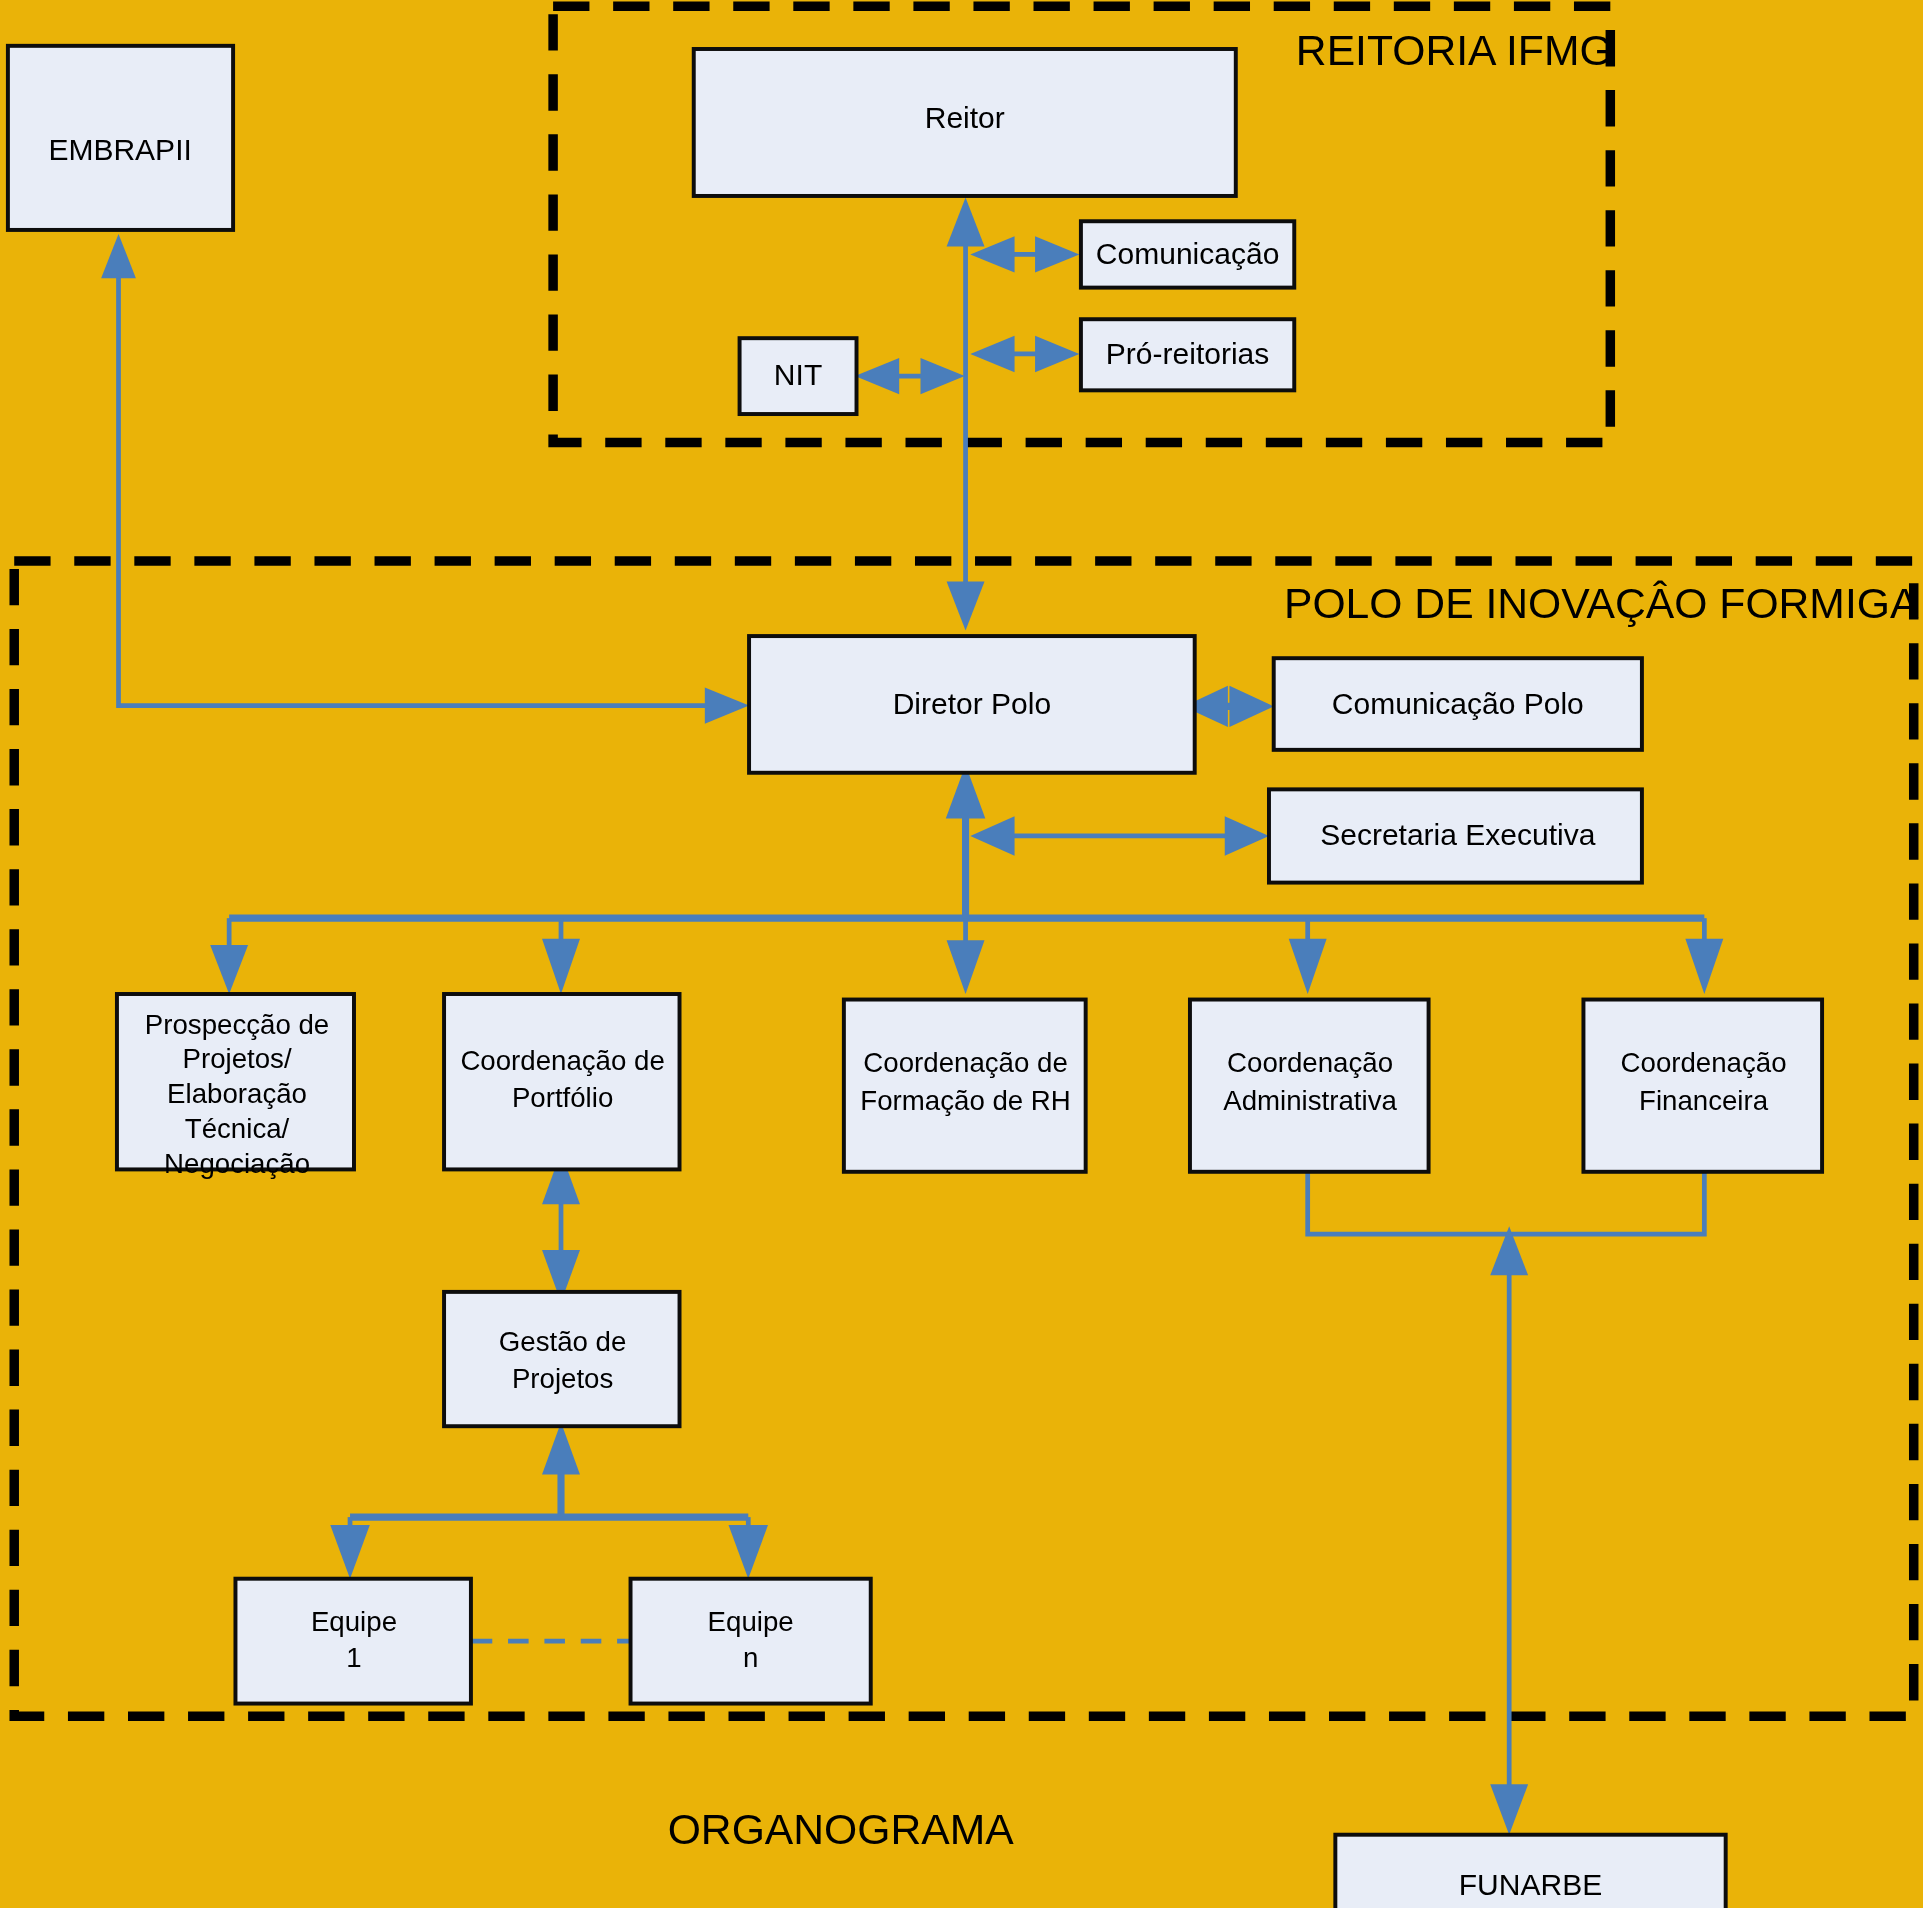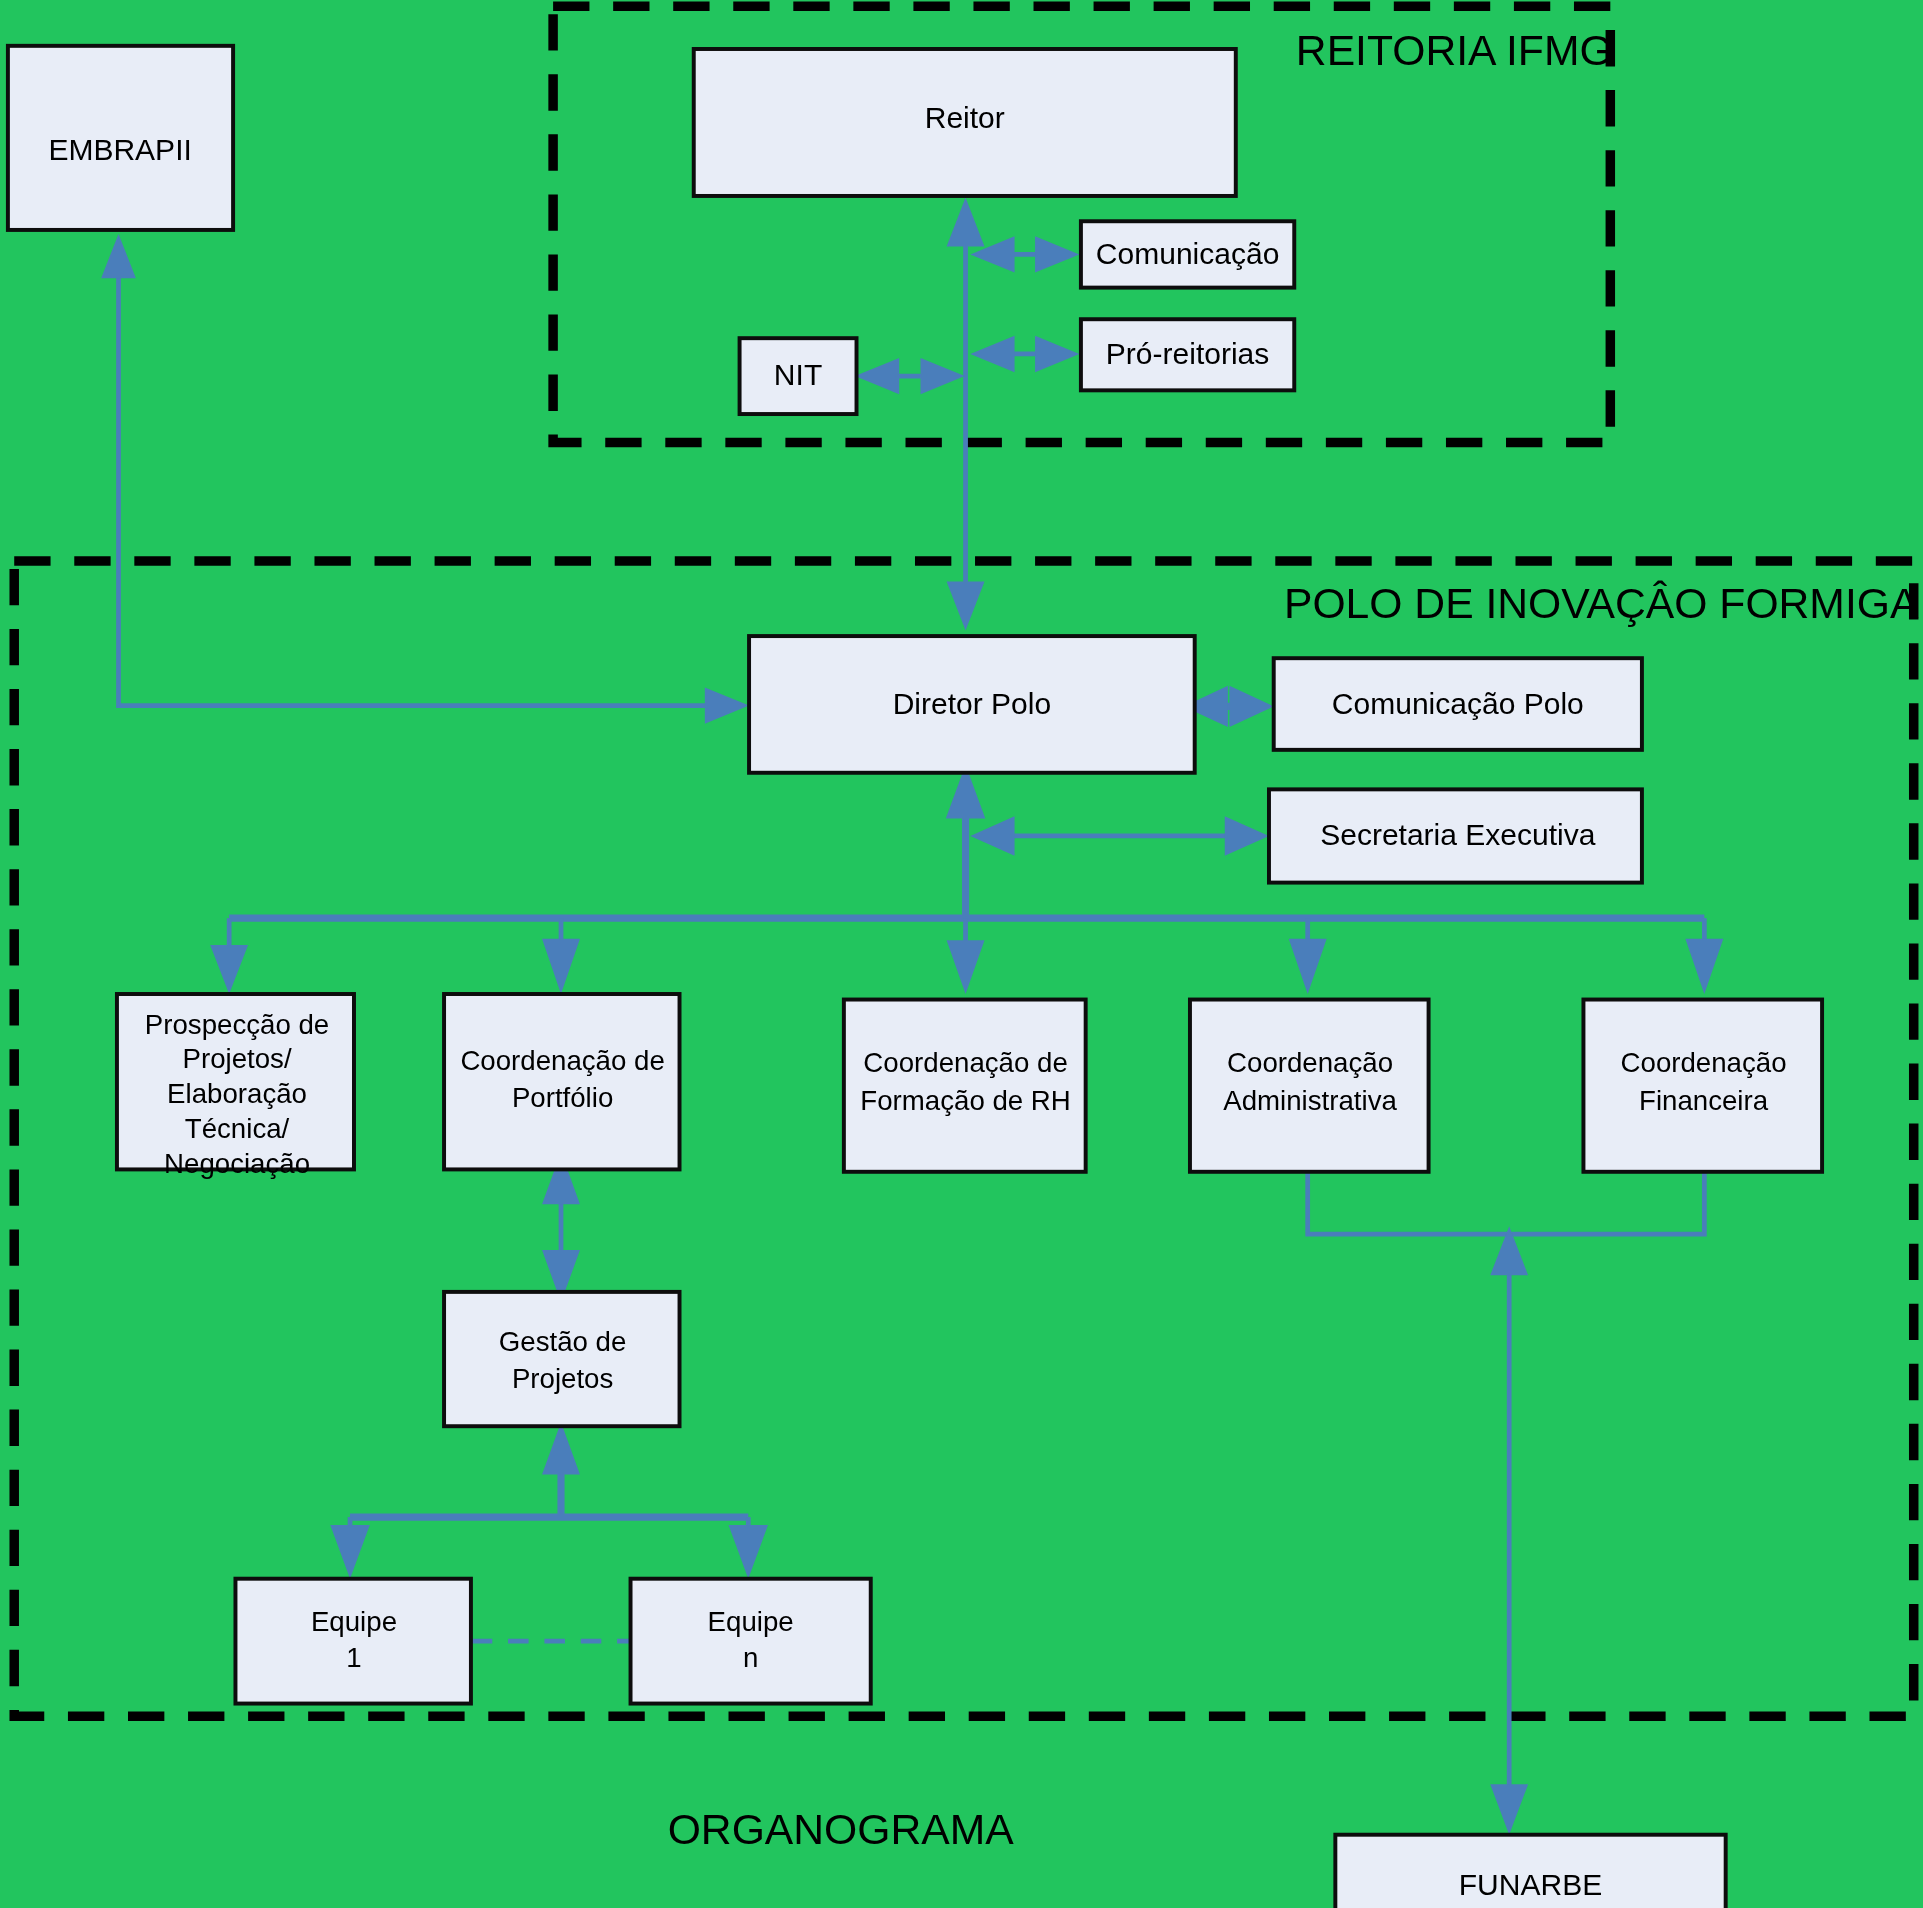--- a/index.html
+++ b/index.html
@@ -4,21 +4,21 @@
 <style>
   html, body {
     margin: 0;
     padding: 0;
     background: #ffffff;
   }
   #root {
     position: relative;
     width: 1924px;
     height: 1909px;
-    background: #22c55e;
+    background: #eab308;
     font-family: "Liberation Sans", sans-serif;
     overflow: hidden;
   }
   svg#canvas {
     position: absolute;
     left: 0; top: 0;
     width: 1924px;
     height: 1909px;
   }
   .node-rect {

